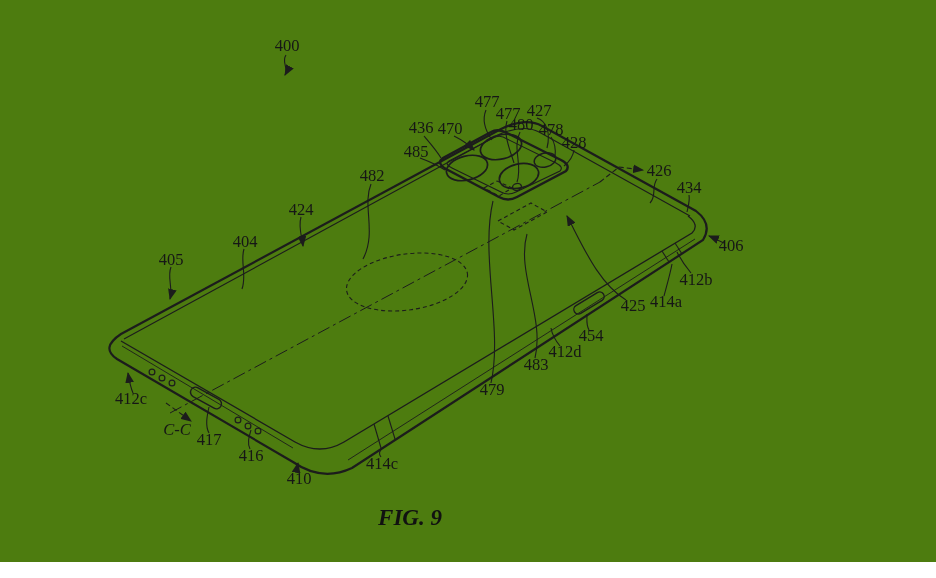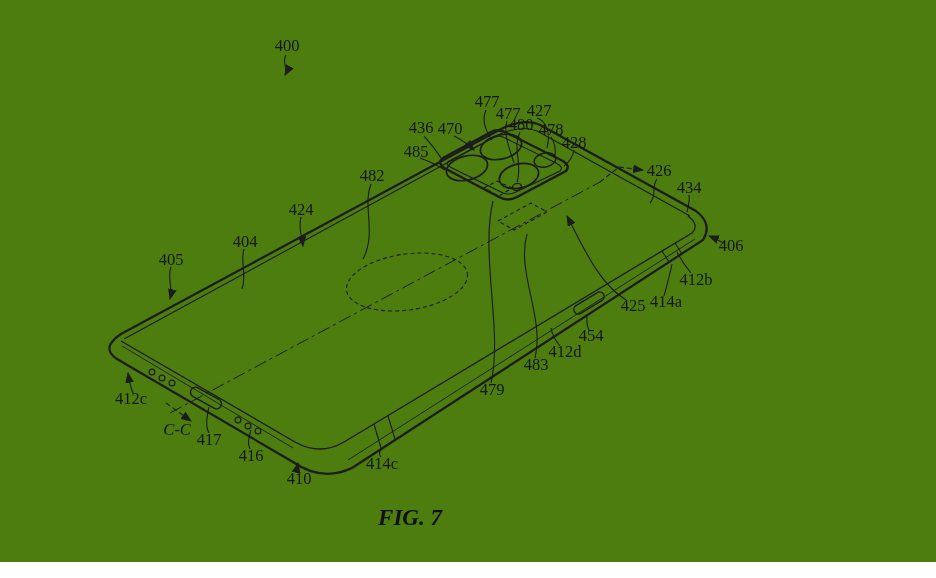--- a/index.html
+++ b/index.html
@@ -147,14 +147,14 @@
         <text x="209" y="441" text-anchor="middle" dominant-baseline="middle" class="ref-label">417</text>
         <path d="M250,449 C247,443 249,437 251,430" class="leader"></path>
         <text x="251" y="457" text-anchor="middle" dominant-baseline="middle" class="ref-label">416</text>
         <path d="M300,473 C297,470 297,468 298,463" class="leader" marker-end="url(#arr)"></path>
         <text x="299" y="480" text-anchor="middle" dominant-baseline="middle" class="ref-label">410</text>
         <path d="M381,457 C378,453 380,451 382,448" class="leader"></path>
         <text x="382" y="465" text-anchor="middle" dominant-baseline="middle" class="ref-label">414c</text>
       </g>
   </svg>
 
-  <div class="fig-caption">FIG. 7</div>
+  <div class="fig-caption">FIG. 9</div>
 </div>
 
 </body></html>

